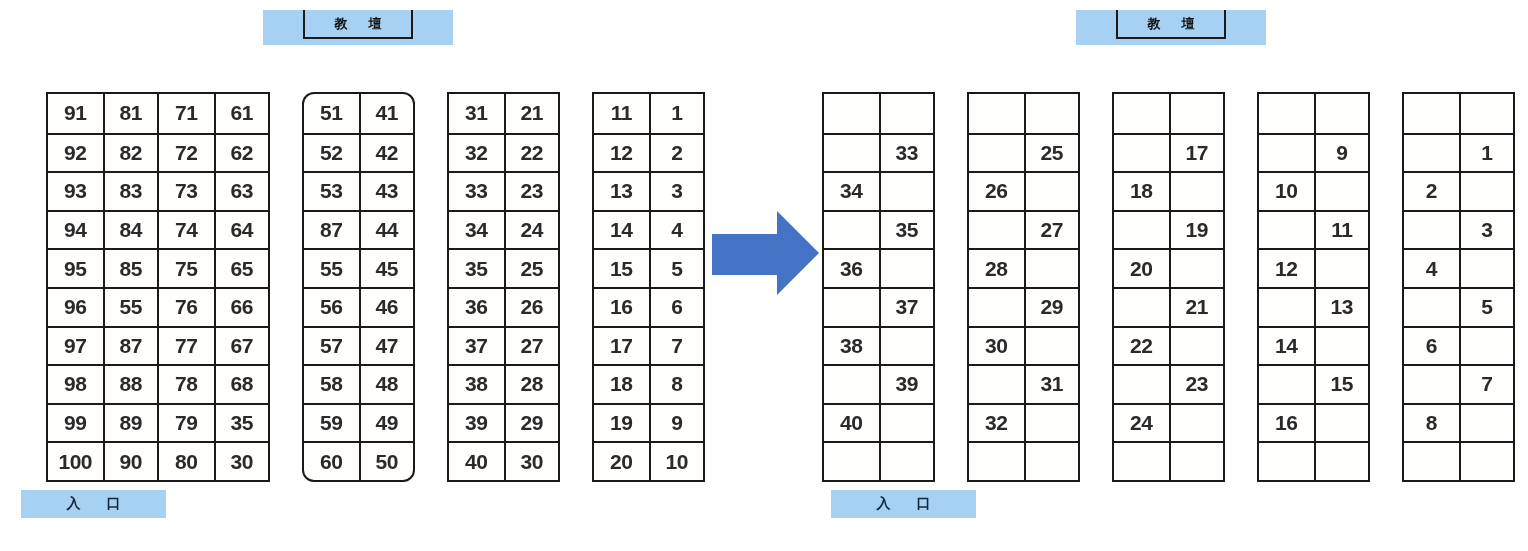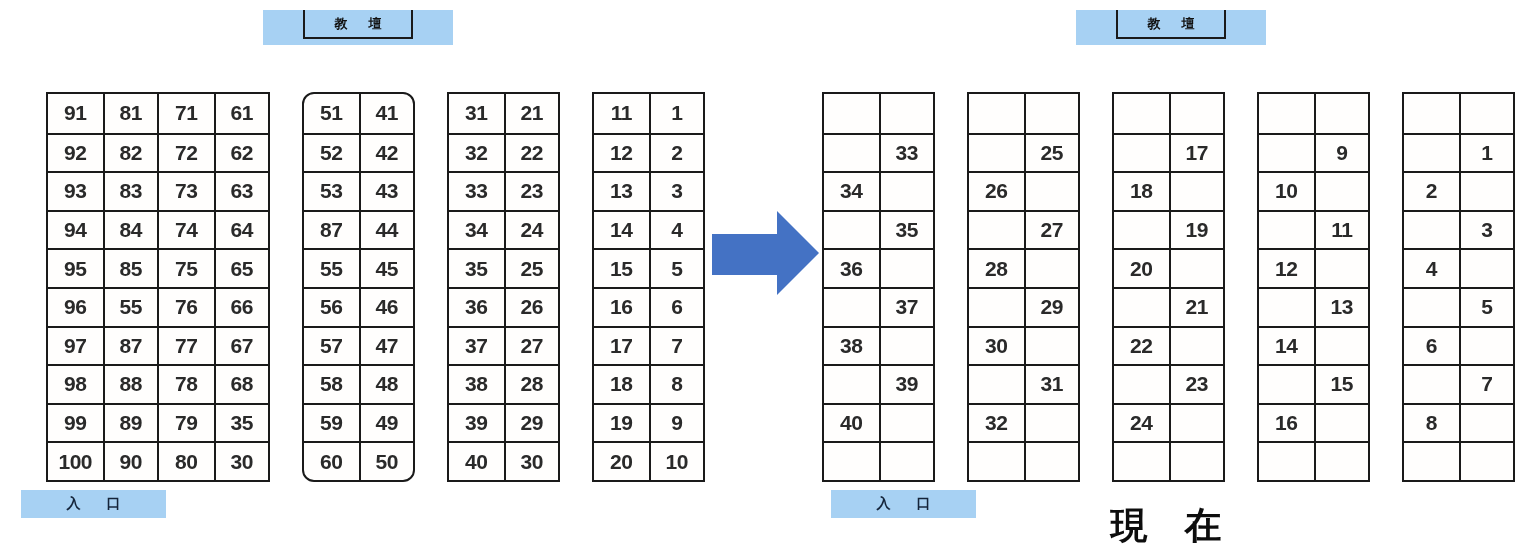--- a/index.html
+++ b/index.html
@@ -310,15 +310,14 @@
       <div class="cell">7</div>
       <div class="cell">8</div>
       <div class="cell"></div>
       <div class="cell"></div>
       <div class="cell"></div>
     </div>
 
   <div class="entrance left">入　口</div>
   <div class="entrance right">入　口</div>
 
-  <div class="caption after">現　在</div>
 
 </div>
 
 </body></html>

